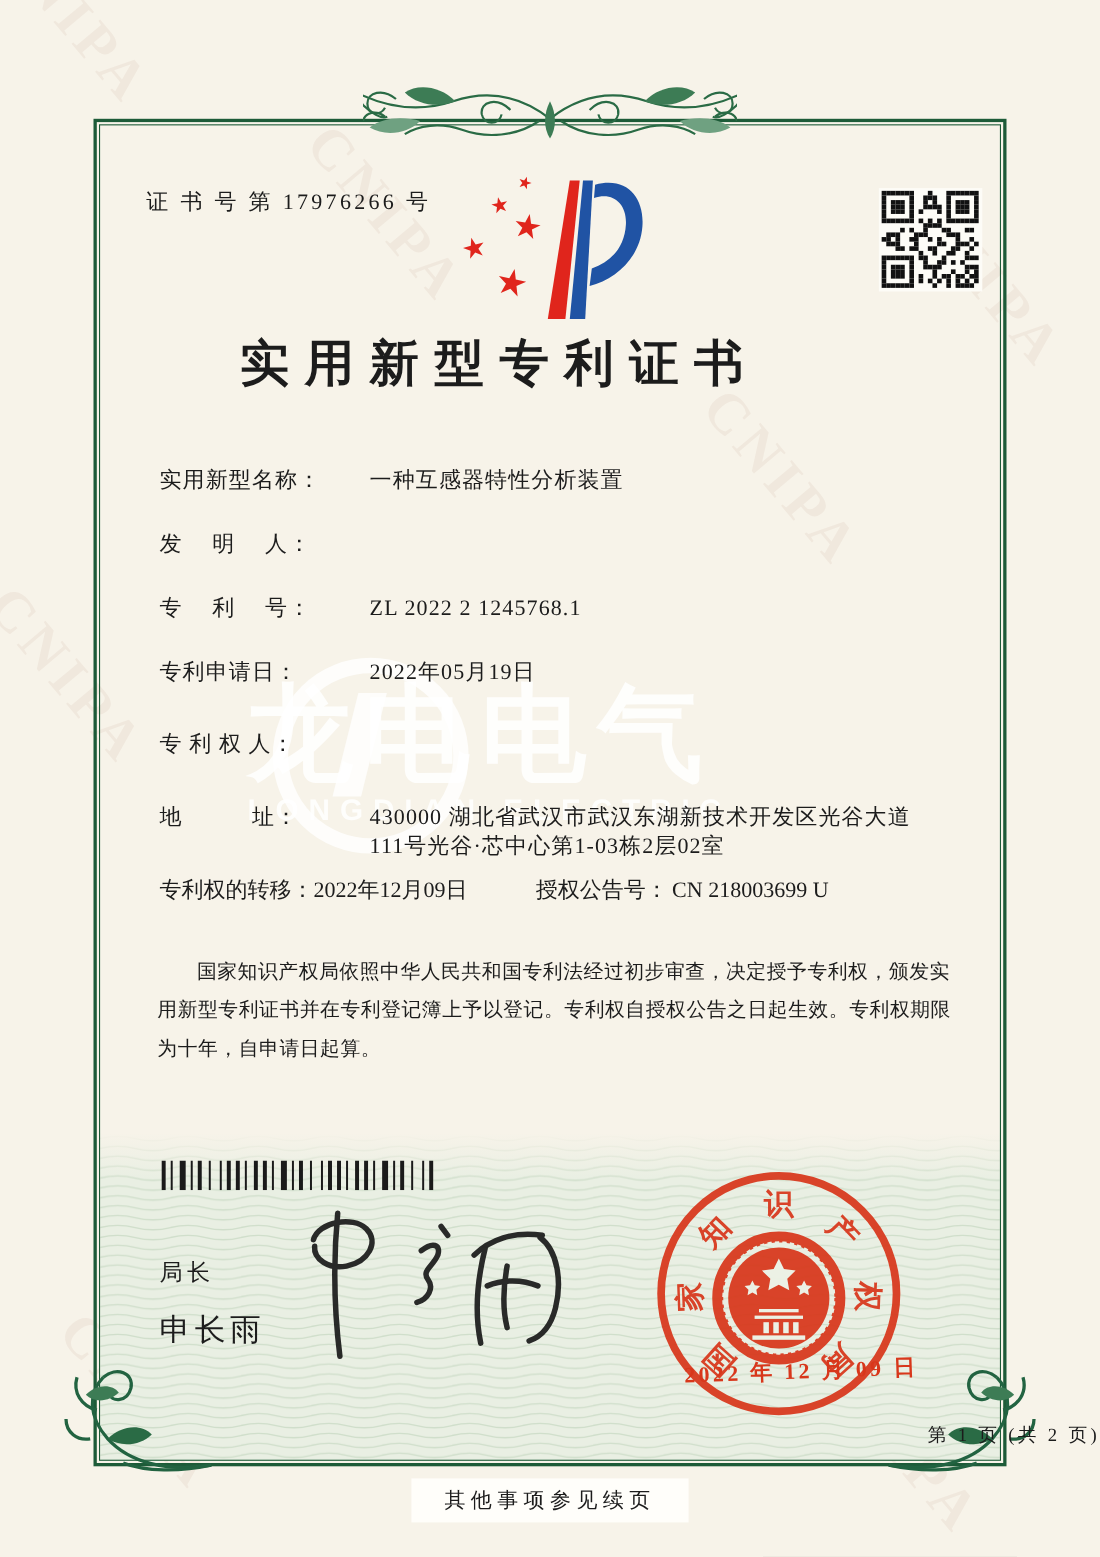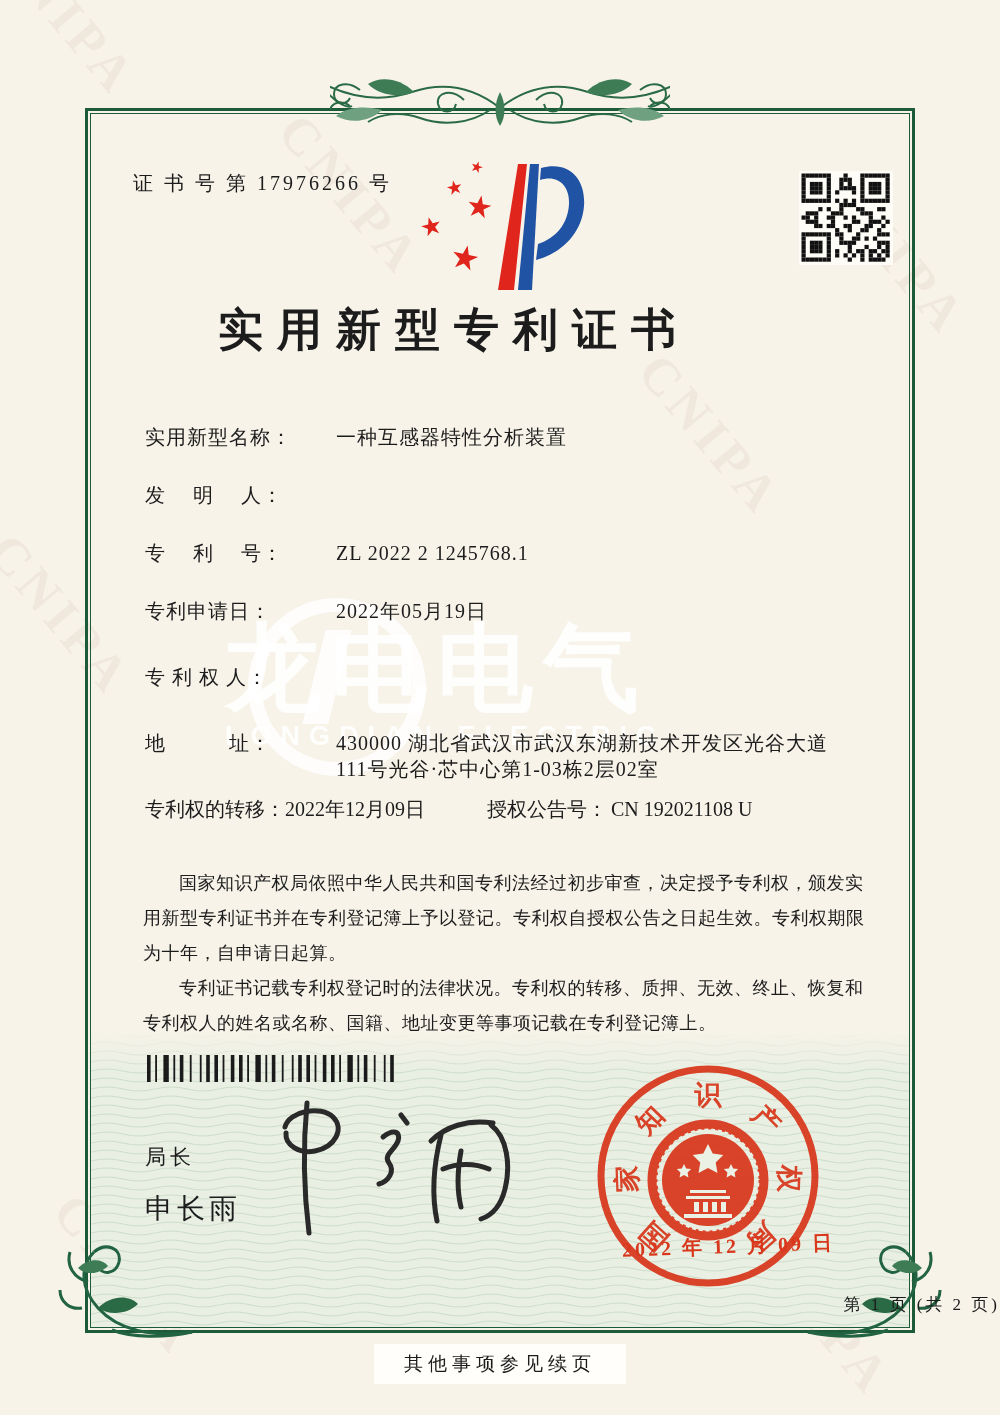--- a/index.html
+++ b/index.html
@@ -391,28 +391,27 @@
       <div class="lab">地　　　址：</div>
       <div class="val">430000 湖北省武汉市武汉东湖新技术开发区光谷大道111号光谷·芯中心第1-03栋2层02室</div>
     </div>
     <div class="grantpair">
       <div style="display:flex;">
         <div class="lab" style="width:auto;">专利权的转移：</div>
         <div>2022年12月09日</div>
       </div>
       <div class="pair2">
         <div>授权公告号：</div>
-        <div style="margin-left:4px;">CN 192021108 U</div>
+        <div style="margin-left:4px;">CN 218003699 U</div>
       </div>
     </div>
   </div>
 
   <div id="body-paras" class="abs">
     <p>国家知识产权局依照中华人民共和国专利法经过初步审查，决定授予专利权，颁发实用新型专利证书并在专利登记簿上予以登记。专利权自授权公告之日起生效。专利权期限为十年，自申请日起算。</p>
-    <p>专利证书记载专利权登记时的法律状况。专利权的转移、质押、无效、终止、恢复和专利权人的姓名或名称、国籍、地址变更等事项记载在专利登记簿上。</p>
   </div>
 
   <svg id="barcode" class="abs" width="258" height="27">
       <rect x="2" y="0" width="3.6" height="27" fill="#1a1a1a"></rect>
       <rect x="10.2" y="0" width="1.8" height="27" fill="#1a1a1a"></rect>
       <rect x="18.4" y="0" width="5.4" height="27" fill="#1a1a1a"></rect>
       <rect x="28.4" y="0" width="1.8" height="27" fill="#1a1a1a"></rect>
       <rect x="34.8" y="0" width="3.6" height="27" fill="#1a1a1a"></rect>
       <rect x="44.8" y="0" width="1.8" height="27" fill="#1a1a1a"></rect>
       <rect x="54.8" y="0" width="1.8" height="27" fill="#1a1a1a"></rect>

